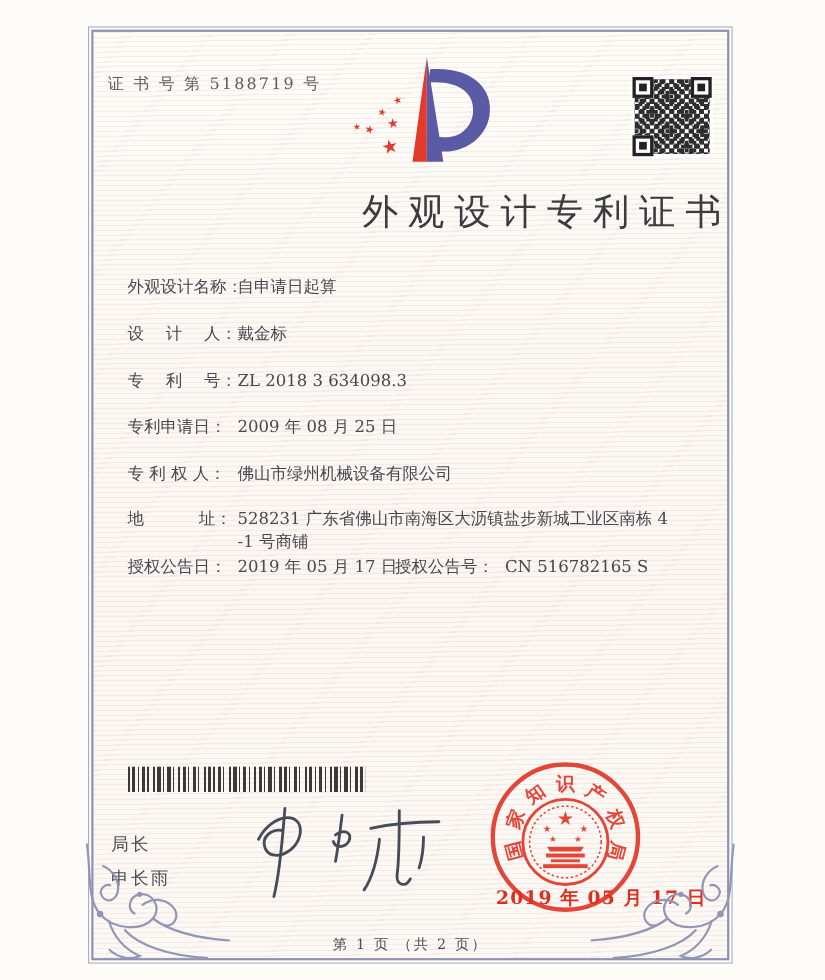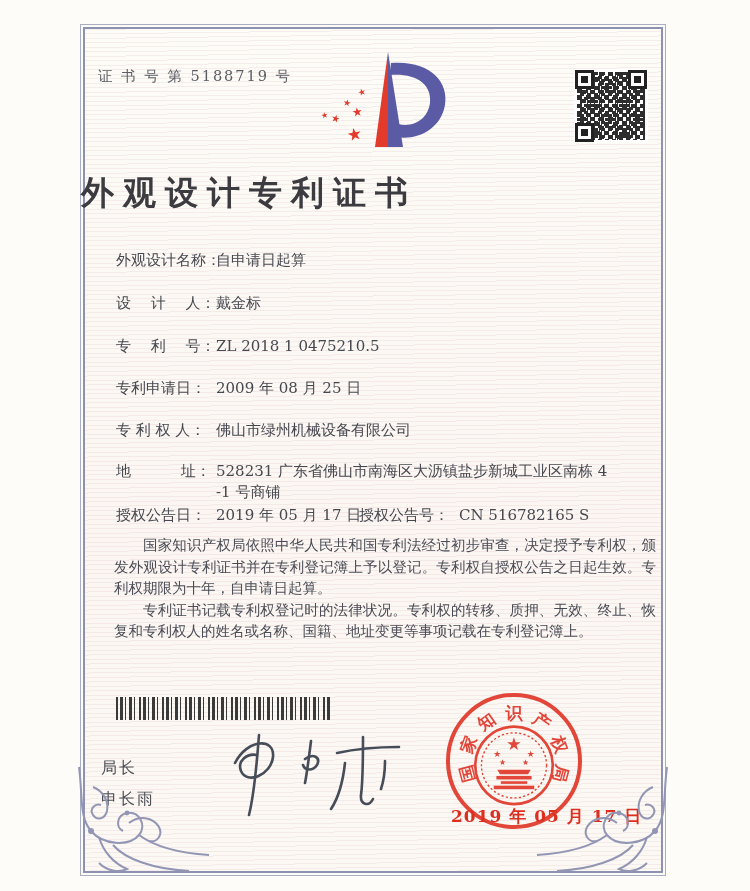--- a/index.html
+++ b/index.html
@@ -27,22 +27,22 @@
   .qr { position:absolute; left:493px; top:44px; width:74px; height:74px; background:#fff; padding:2px; }
   .qr-pattern { position:absolute; inset:3px;
       background-image:
         repeating-conic-gradient(#2d2d2d 0% 25%, rgba(255,255,255,0) 25% 50%),
         repeating-conic-gradient(#2d2d2d 0% 25%, #ffffff 25% 50%);
       background-size: 9px 9px, 7px 7px; }
   .finder { position:absolute; width:19px; height:19px; background:#fff; border:3px solid #222; }
   .finder::after { content:""; position:absolute; left:3px; top:3px; width:7px; height:7px; background:#222; }
   .finder.tl { left:1px; top:1px; } .finder.tr { right:1px; top:1px; } .finder.bl { left:1px; bottom:1px; }
 
-  .title { position:absolute; left:0; right:0; top:146px; text-align:left;
-           font-size:33px; font-weight:bold; letter-spacing:9px; color:#3b3b40; }
+  .title { position:absolute; left:0; right:0; top:146px; text-align:right;
+           font-size:33px; font-weight:normal; letter-spacing:9px; color:#3b3b40; }
 
   
   .row { position:absolute; left:0; width:100%; font-size:15px; color:#46484f; }
   .row .lab { position:absolute; left:35px; white-space:pre; }
   .row .val { position:absolute; left:135px; white-space:pre; }
   .row .lab2 { position:absolute; left:278px; white-space:pre; }
   .row .val2 { position:absolute; left:378px; white-space:pre; }
 
   
   .paras { position:absolute; left:33px; top:510px; width:542px; font-size:14.5px;
@@ -117,21 +117,21 @@
       <div class="row" style="top:226px;">
         <span class="lab">外观设计名称：</span>
         <span class="val">自申请日起算</span>
       </div>
       <div class="row" style="top:269px;">
         <span class="lab">设　 计 　人：</span>
         <span class="val">戴金标</span>
       </div>
       <div class="row" style="top:312px;">
         <span class="lab">专　 利 　号：</span>
-        <span class="val">ZL 2018 1 0475210.5</span>
+        <span class="val">ZL 2018 3 634098.3</span>
       </div>
       <div class="row" style="top:354px;">
         <span class="lab">专利申请日：</span>
         <span class="val">2009 年 08 月 25 日</span>
       </div>
       <div class="row" style="top:396px;">
         <span class="lab">专 利 权 人：</span>
         <span class="val">佛山市绿州机械设备有限公司</span>
       </div>
       <div class="row" style="top:437px;">
@@ -141,24 +141,20 @@
       <div class="row" style="top:458px;">
         <span class="val">-1 号商铺</span>
       </div>
       <div class="row" style="top:481px;">
         <span class="lab">授权公告日：</span>
         <span class="val">2019 年 05 月 17 日</span>
         <span class="lab2">授权公告号：</span>
         <span class="val2">CN 516782165 S</span>
       </div>
 
-      <div class="paras">
-        <p>国家知识产权局依照中华人民共和国专利法经过初步审查，决定授予专利权，颁发外观设计专利证书并在专利登记簿上予以登记。专利权自授权公告之日起生效。专利权期限为十年，自申请日起算。</p>
-        <p>专利证书记载专利权登记时的法律状况。专利权的转移、质押、无效、终止、恢复和专利权人的姓名或名称、国籍、地址变更等事项记载在专利登记簿上。</p>
-      </div>
 
       <div class="barcode"></div>
 
       <div class="director-label">局长</div>
       <div class="director-name">申长雨</div>
       <svg class="signature" viewBox="0 0 210 92" fill="none" stroke="#464c58" stroke-width="2.6" stroke-linecap="round">
         <path d="M22,34 C34,10 62,8 60,28 C58,46 34,56 28,42 C24,32 34,24 44,26"></path>
         <path d="M46,6 C44,30 42,62 36,86"></path>
         <path d="M92,30 C100,24 108,28 104,36 C100,42 92,42 90,36"></path>
         <path d="M98,12 C96,28 94,44 92,54"></path>
@@ -185,20 +181,21 @@
           <text x="37" y="52" font-size="9" text-anchor="middle" fill="#e0382a">★</text>
           <text x="63" y="52" font-size="9" text-anchor="middle" fill="#e0382a">★</text>
           <path d="M34,62 h32 l3,-5 h-38 z" fill="#e0382a"></path>
           <rect x="30" y="64" width="40" height="4" fill="#e0382a"></rect>
           <rect x="35" y="70" width="30" height="3" fill="#e0382a"></rect>
           <rect x="27" y="75" width="46" height="4" fill="#e0382a"></rect>
         </svg>
       </div>
       <div class="seal-date">2019 年 05 月 17 日</div>
 
+      <div class="footer">第 1 页 （共 2 页）</div>
 
       <svg class="flourish bl" viewBox="0 0 150 160" fill="none" stroke="#9296b4" stroke-width="2">
         <path d="M10,40 C14,70 10,90 22,104 C34,118 60,120 70,108 C78,98 70,84 58,86 C48,88 46,100 54,104"></path>
         <path d="M70,108 C86,120 110,126 140,128"></path>
         <path d="M24,60 C34,64 40,74 38,84 C36,92 28,94 24,88 C20,82 26,76 32,78"></path>
         <path d="M44,118 C56,132 84,142 120,144"></path>
         <path d="M30,110 C34,124 44,136 58,142 C50,146 38,144 30,136"></path>
         <path d="M60,96 C70,88 84,90 90,100 C94,108 88,116 80,114"></path>
         <circle cx="22" cy="104" r="3" fill="#9296b4" stroke="none"></circle>
         <circle cx="58" cy="86" r="2.4" fill="#9296b4" stroke="none"></circle>

